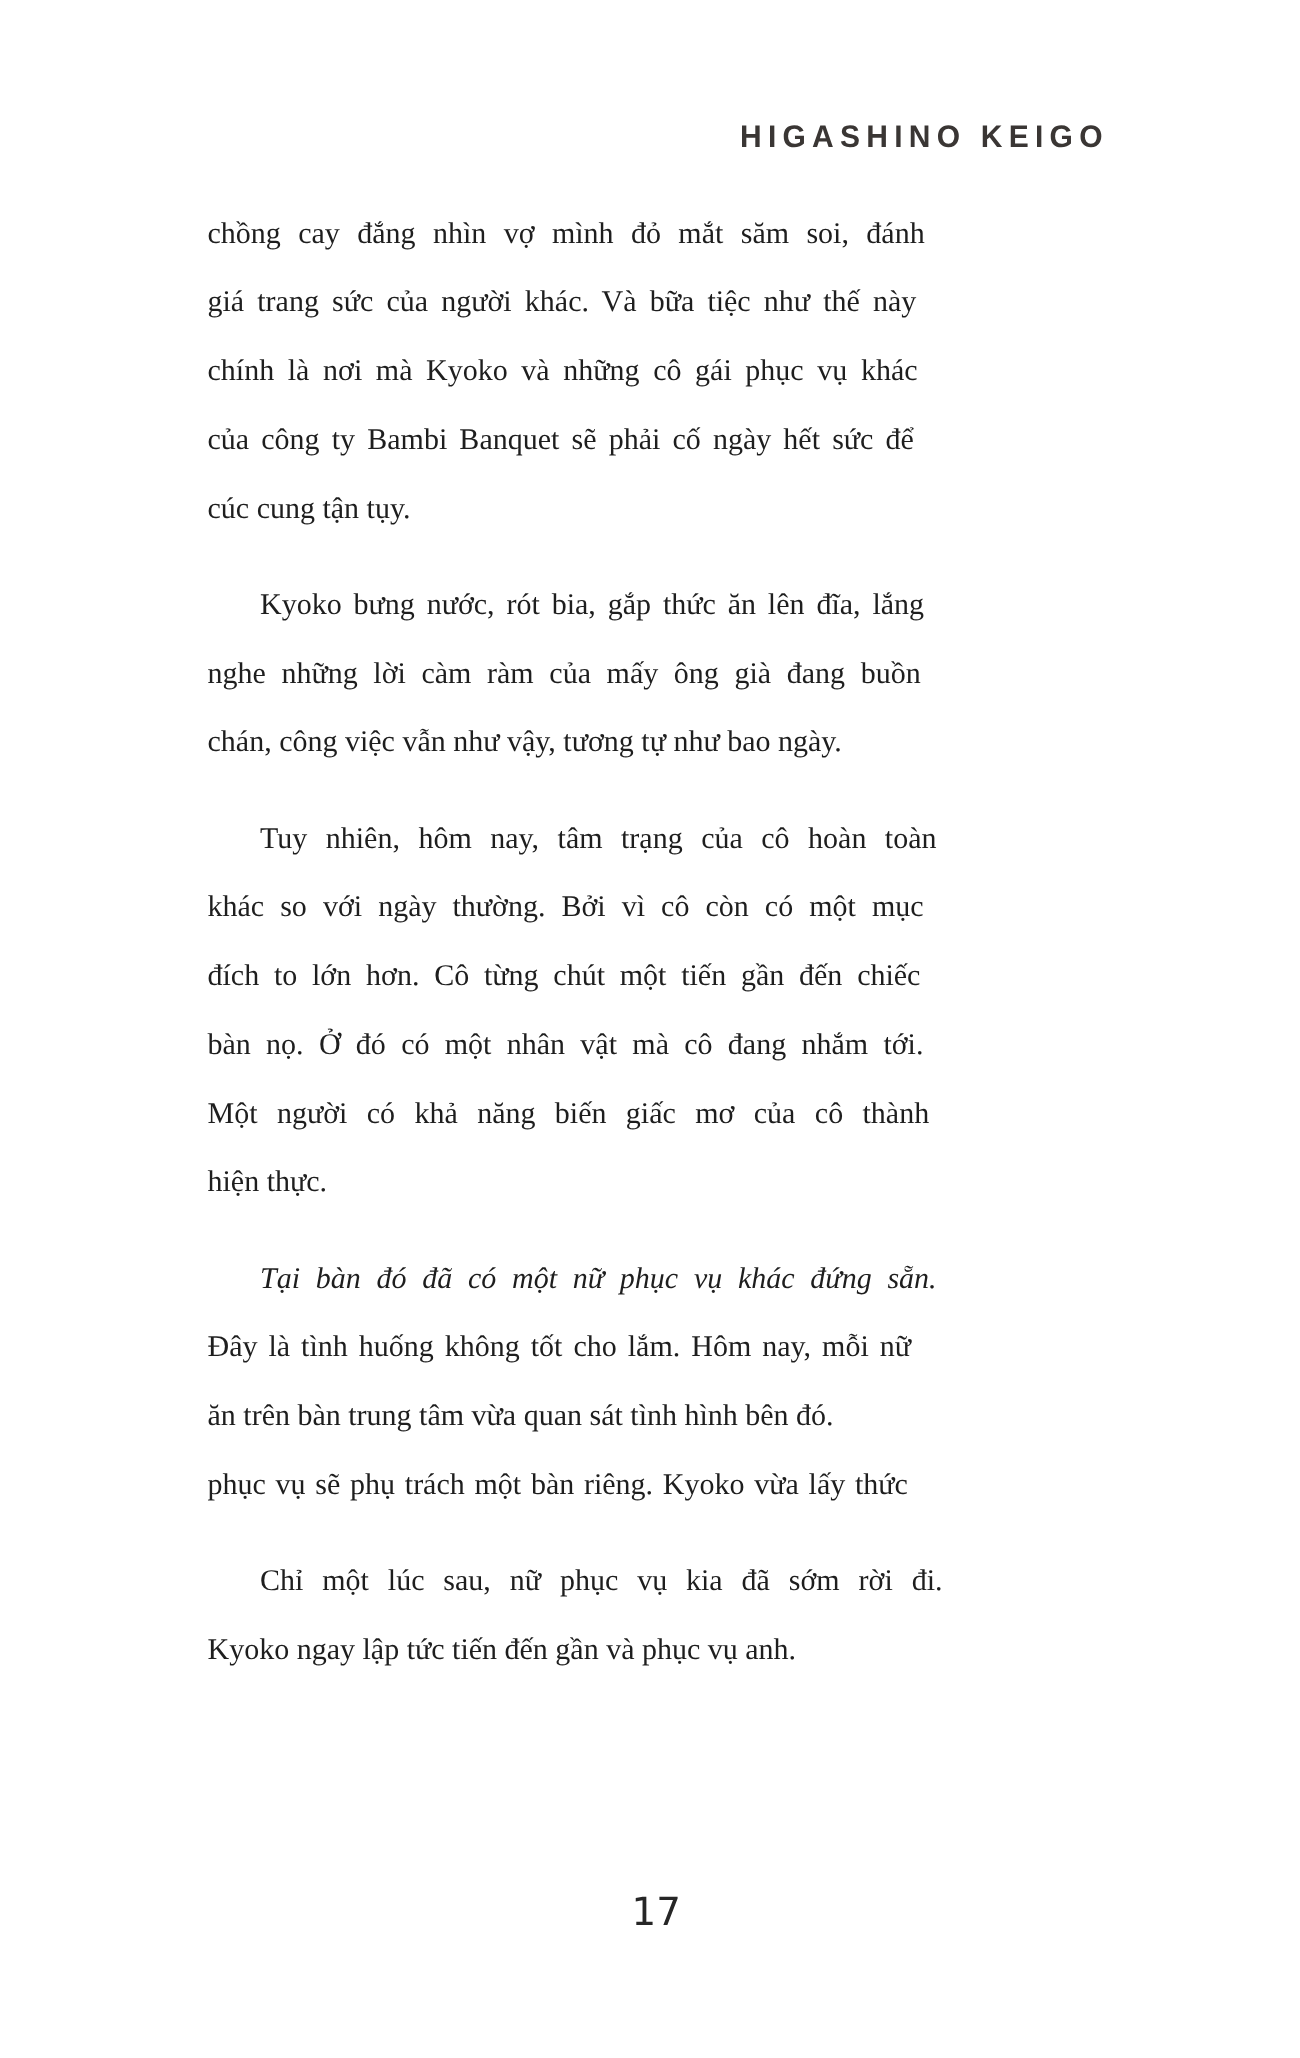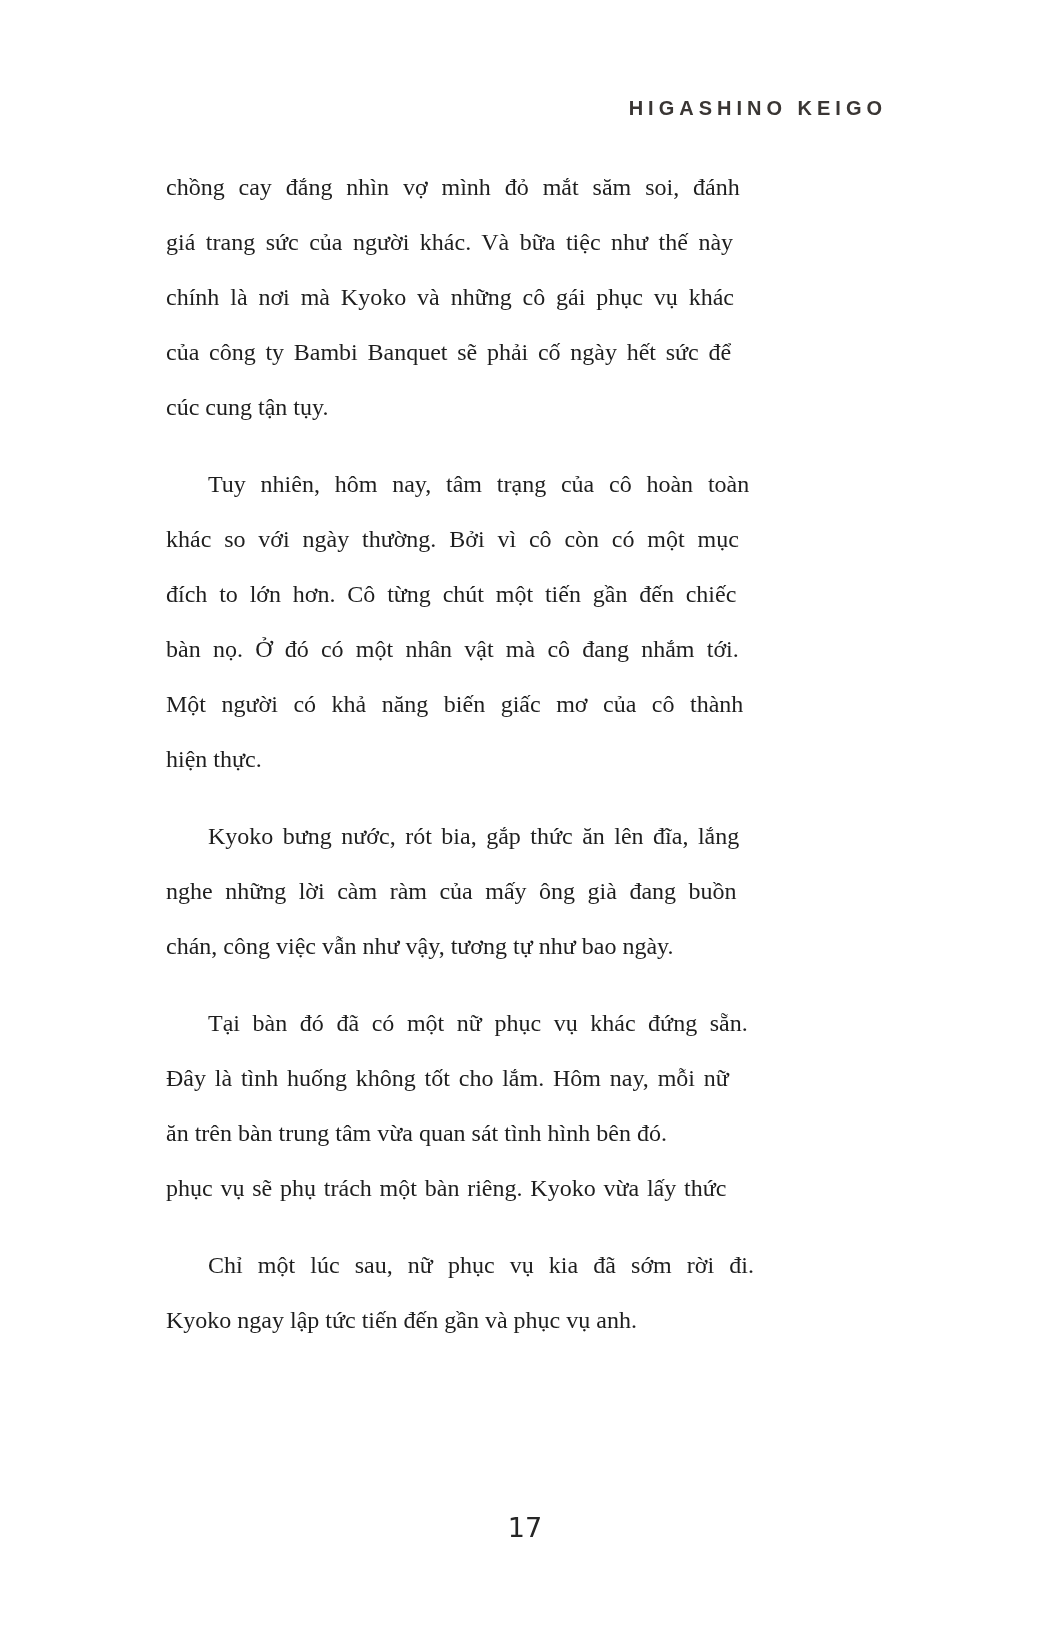--- a/index.html
+++ b/index.html
@@ -16,21 +16,21 @@
     height: 1646px;
     background: var(--paper);
     overflow: hidden;
   }
   .running-head {
     position: absolute;
     top: 96px;
     right: 153px;
     font-family: "Liberation Sans", sans-serif;
     font-weight: 700;
-    font-size: 20px;
+    font-size: 24px;
     letter-spacing: 5px;
     color: var(--head-ink);
     transform: scaleY(1.04);
     transform-origin: top right;
     white-space: nowrap;
   }
   .text-block {
     position: absolute;
     left: 166px;
     top: 160px;
@@ -48,53 +48,53 @@
   }
   .line.indent { padding-left: 42px; }
   .line-inner { white-space: nowrap; }
   .folio {
     position: absolute;
     left: 166px;
     top: 1512px;
     width: 718px;
     text-align: center;
     font-family: "DejaVu Sans", "Liberation Sans", sans-serif;
-    font-size: 27px;
+    font-size: 31px;
     color: var(--folio-ink);
   }
 </style>
 </head>
 <body>
 
 <div class="page">
   <div class="running-head">HIGASHINO KEIGO</div>
 
   <div class="text-block">
       <div class="para">
         <div class="line just"><span class="line-inner" style="word-spacing: 7.91094px;">chồng cay đắng nhìn vợ mình đỏ mắt săm soi, đánh</span></div>
         <div class="line just"><span class="line-inner" style="word-spacing: 4.51136px;">giá trang sức của người khác. Và bữa tiệc như thế này</span></div>
         <div class="line just"><span class="line-inner" style="word-spacing: 4.88778px;">chính là nơi mà Kyoko và những cô gái phục vụ khác</span></div>
         <div class="line just"><span class="line-inner" style="word-spacing: 3.71875px;">của công ty Bambi Banquet sẽ phải cố ngày hết sức để</span></div>
         <div class="line"><span class="line-inner">cúc cung tận tụy.</span></div>
       </div>
       <div class="para">
+        <div class="line just indent"><span class="line-inner" style="word-spacing: 3.49844px;">Kyoko bưng nước, rót bia, gắp thức ăn lên đĩa, lắng</span></div>
+        <div class="line just"><span class="line-inner" style="word-spacing: 6.49688px;">nghe những lời càm ràm của mấy ông già đang buồn</span></div>
+        <div class="line"><span class="line-inner">chán, công việc vẫn như vậy, tương tự như bao ngày.</span></div>
+      </div>
+      <div class="para">
         <div class="line just indent"><span class="line-inner" style="word-spacing: 8.78646px;">Tuy nhiên, hôm nay, tâm trạng của cô hoàn toàn</span></div>
         <div class="line just"><span class="line-inner" style="word-spacing: 6.83381px;">khác so với ngày thường. Bởi vì cô còn có một mục</span></div>
         <div class="line just"><span class="line-inner" style="word-spacing: 5.82102px;">đích to lớn hơn. Cô từng chút một tiến gần đến chiếc</span></div>
         <div class="line just"><span class="line-inner" style="word-spacing: 6.23698px;">bàn nọ. Ở đó có một nhân vật mà cô đang nhắm tới.</span></div>
         <div class="line just"><span class="line-inner" style="word-spacing: 9.50781px;">Một người có khả năng biến giấc mơ của cô thành</span></div>
         <div class="line"><span class="line-inner">hiện thực.</span></div>
       </div>
       <div class="para">
-        <div class="line just indent"><span class="line-inner" style="word-spacing: 3.49844px;">Kyoko bưng nước, rót bia, gắp thức ăn lên đĩa, lắng</span></div>
-        <div class="line just"><span class="line-inner" style="word-spacing: 6.49688px;">nghe những lời càm ràm của mấy ông già đang buồn</span></div>
-        <div class="line"><span class="line-inner">chán, công việc vẫn như vậy, tương tự như bao ngày.</span></div>
-      </div>
-      <div class="para">
-        <div class="line just indent"><span class="line-inner" style="word-spacing: 6.58807px;">Tại bàn đó đã có một nữ phục vụ khác đứng sẵn.</span></div>
+        <div class="line just indent"><span class="line-inner" style="word-spacing: 6.58807px; font-style: italic;">Tại bàn đó đã có một nữ phục vụ khác đứng sẵn.</span></div>
         <div class="line just"><span class="line-inner" style="word-spacing: 2.79545px;">Đây là tình huống không tốt cho lắm. Hôm nay, mỗi nữ</span></div>
         <div class="line"><span class="line-inner">ăn trên bàn trung tâm vừa quan sát tình hình bên đó.</span></div>
         <div class="line just"><span class="line-inner" style="word-spacing: 1.7983px;">phục vụ sẽ phụ trách một bàn riêng. Kyoko vừa lấy thức</span></div>
       </div>
       <div class="para">
         <div class="line just indent"><span class="line-inner" style="word-spacing: 9.12074px;">Chỉ một lúc sau, nữ phục vụ kia đã sớm rời đi.</span></div>
         <div class="line"><span class="line-inner">Kyoko ngay lập tức tiến đến gần và phục vụ anh.</span></div>
       </div>
     </div>
 

